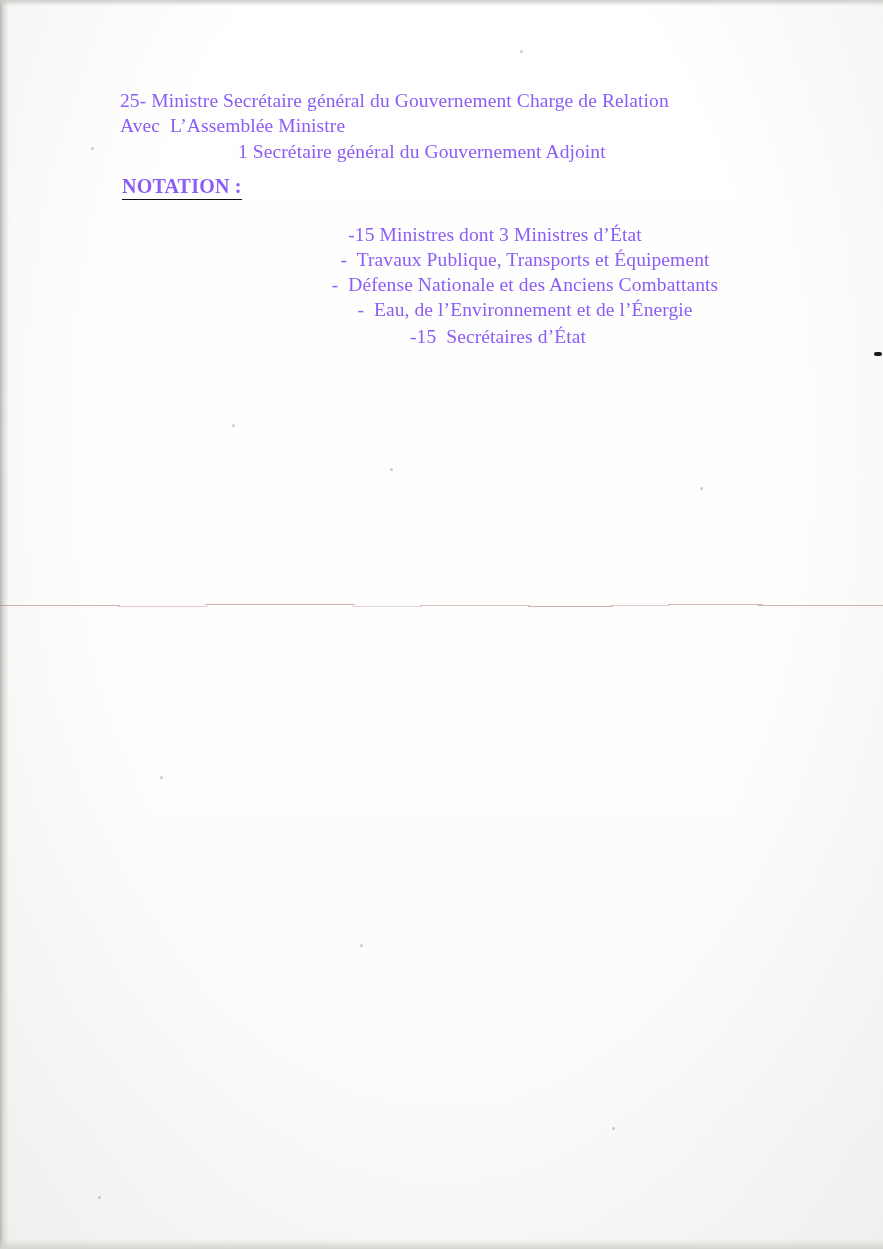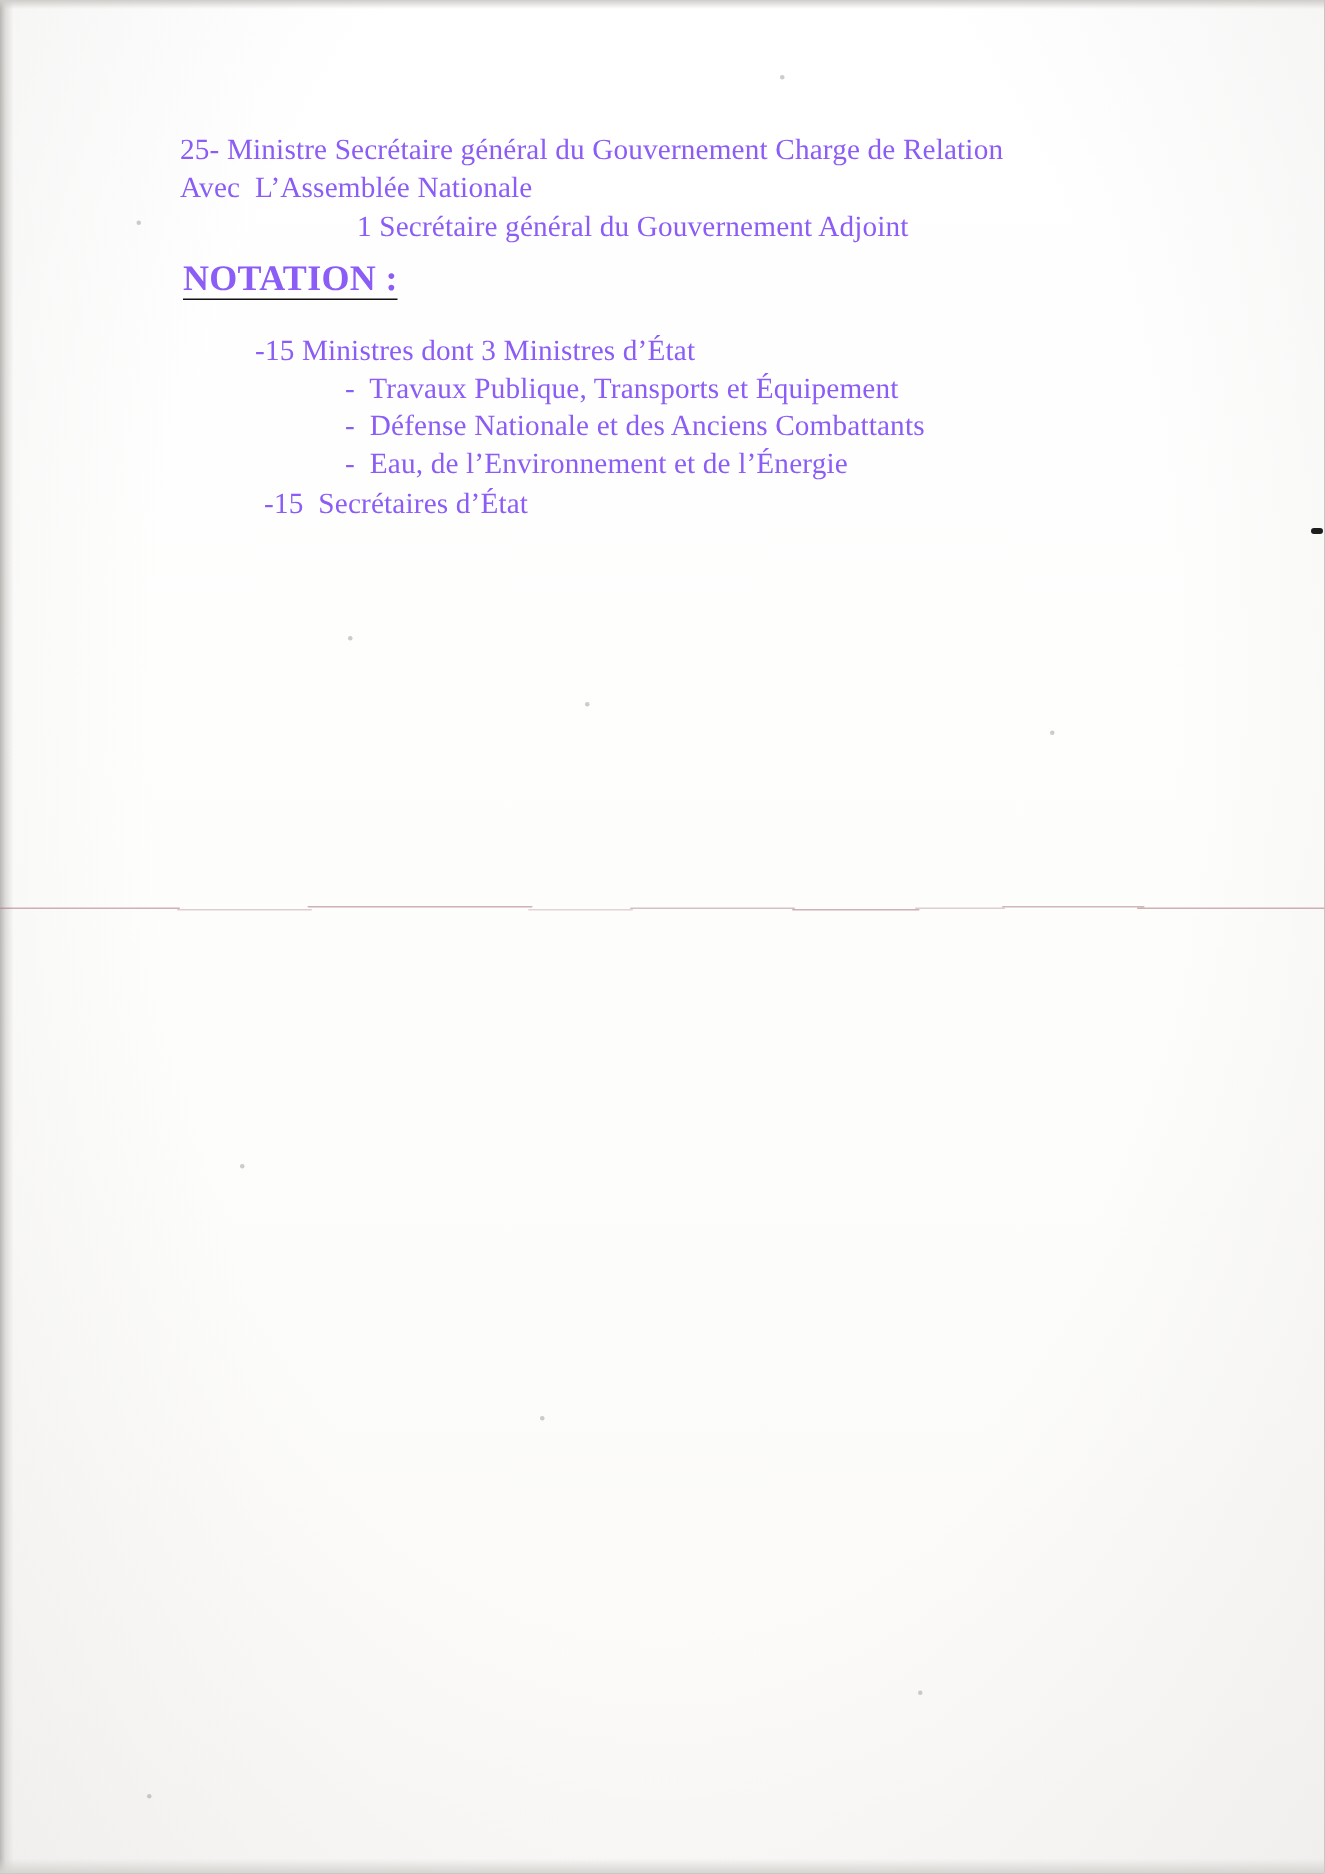--- a/index.html
+++ b/index.html
@@ -78,31 +78,32 @@
     letter-spacing: .1px;
     white-space: pre;
   }
   .l-head1 { margin-left: 0px; }
   .l-head2 { margin-left: 0px; }
   .l-sub   { margin-left: 118px; margin-top: 1px; }
 
   .notation {
     margin-top: 11px;
     margin-left: 2px;
-    font-size: 24px;
+    font-size: 20px;
     font-weight: bold;
     letter-spacing: .2px;
     display: inline-block;
     border-bottom: 1.6px solid #111;
     padding-bottom: 1px;
     line-height: 23px;
   }
 
   .list {
     margin-top: 22px;
+    text-align: center;
   }
   .l-item     { margin-left: 50px; }
   .l-subitem  { margin-left: 110px; }
   .l-last     { margin-left: 56px; margin-top: 2px; font-family: Liberation Serif, serif; }
 
   
   .speck {
     position: absolute;
     background: #9a9a98;
     border-radius: 50%;
@@ -149,21 +150,21 @@
   <span class="speck" style="left:390px; top:468px; width:3px; height:3px;"></span>
   <span class="speck" style="left:700px; top:487px; width:3px; height:3px;"></span>
   <span class="speck" style="left:160px; top:776px; width:3px; height:3px;"></span>
   <span class="speck" style="left:360px; top:944px; width:3px; height:3px;"></span>
   <span class="speck" style="left:612px; top:1127px; width:3px; height:3px;"></span>
   <span class="speck" style="left:98px;  top:1196px; width:3px; height:3px;"></span>
 
   <div class="text-block">
 
     <div class="line l-head1">25- Ministre Secrétaire général du Gouvernement Charge de Relation</div>
-    <div class="line l-head2">Avec  L’Assemblée Nationale</div>
+    <div class="line l-head2">Avec  L’Assemblée Ministre</div>
     <div class="line l-sub">1 Secrétaire général du Gouvernement Adjoint</div>
 
     <div>
       <span class="notation">NOTATION :</span>
     </div>
 
     <div class="list">
       <div class="line l-item">-15 Ministres dont 3 Ministres d’État</div>
       <div class="line l-subitem">-  Travaux Publique, Transports et Équipement</div>
       <div class="line l-subitem">-  Défense Nationale et des Anciens Combattants</div>

